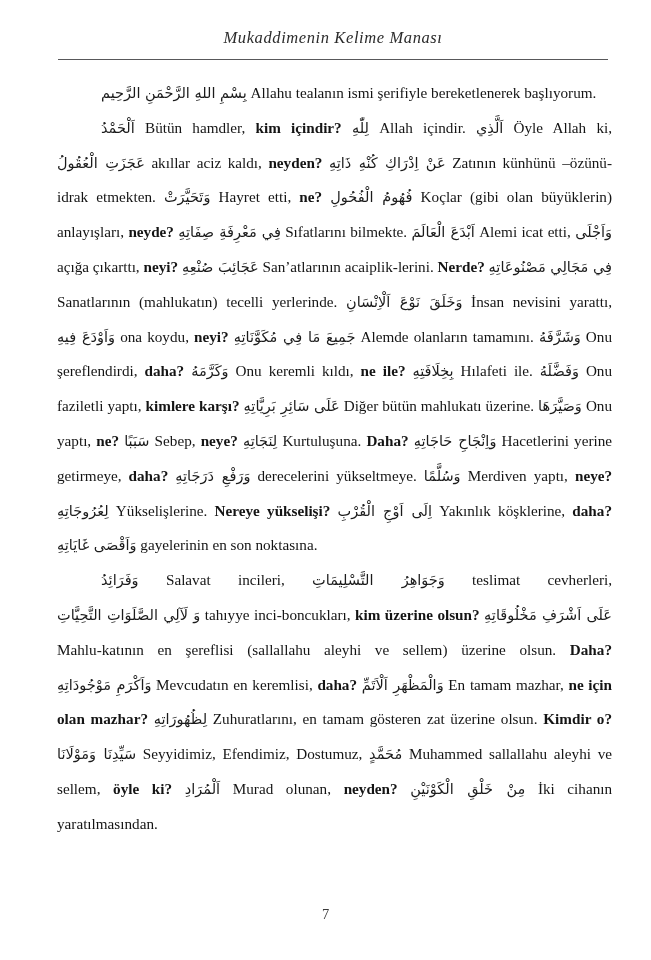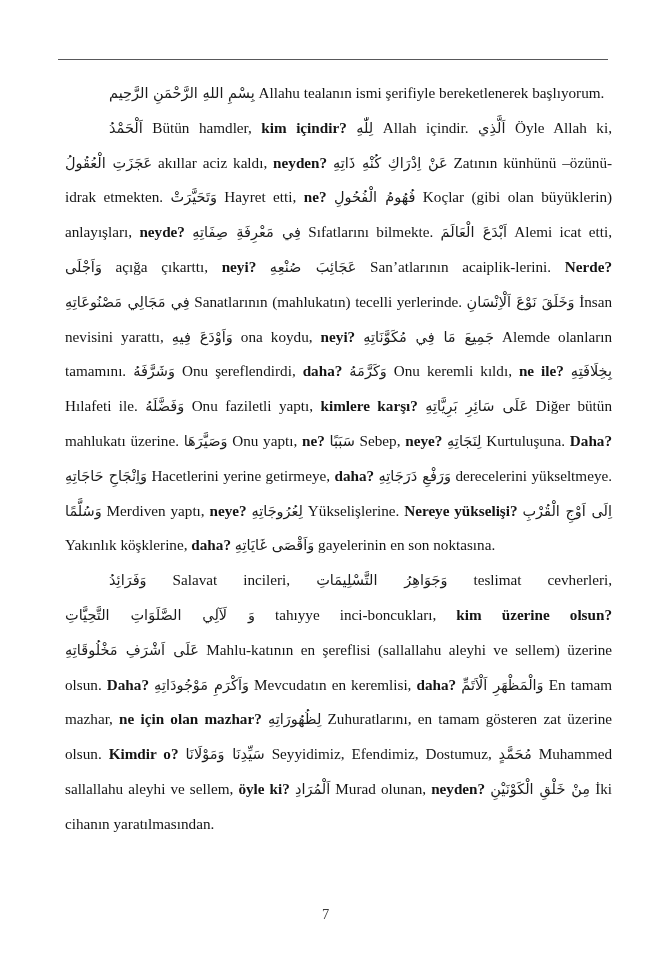--- a/index.html
+++ b/index.html
@@ -52,21 +52,21 @@
     top: 76px;
     left: 50px;
     width: 562px;
     font-size: 15.2px;
     line-height: 34.8px;
     text-align: justify;
     text-justify: inter-word;
     color: #141414;
   }
   .para {
-    margin: 0 0 0 15px;
+    margin: 0 0 0 7px;
     text-align: justify;
     text-align-last: left;
     hyphens: none;
   }
   .para.indent {
     text-indent: 44px;
   }
 
   
   .ar {
@@ -93,20 +93,21 @@
     text-align: center;
     font-size: 14.5px;
     color: #3a3a3a;
   }
 </style>
 </head>
 <body>
 
 <div class="page">
 
+  <div class="running-head">Mukaddimenin Kelime Manası</div>
 
   <div class="head-rule"></div>
 
   <div class="textblock" id="textblock">
       <p class="para indent"><span class="ar">بِسْمِ اللهِ الرَّحْمَنِ الرَّحِيم</span> <span class="tr">Allahu tealanın ismi şerifiyle bereketlenerek başlıyorum.</span></p>
       <p class="para indent"><span class="ar">اَلْحَمْدُ</span> <span class="tr">Bütün hamdler,</span> <span class="trb">kim içindir?</span> <span class="ar">لِلّٰهِ</span> <span class="tr">Allah içindir.</span> <span class="ar">اَلَّذِي</span> <span class="tr">Öyle Allah ki,</span> <span class="ar">عَجَزَتِ الْعُقُولُ</span> <span class="tr">akıllar aciz kaldı,</span> <span class="trb">neyden?</span> <span class="ar">عَنْ اِدْرَاكِ كُنْهِ ذَاتِهِ</span> <span class="tr">Zatının künhünü –özünü- idrak etmekten.</span> <span class="ar">وَتَحَيَّرَتْ</span> <span class="tr">Hayret etti,</span> <span class="trb">ne?</span> <span class="ar">فُهُومُ الْفُحُولِ</span> <span class="tr">Koçlar (gibi olan büyüklerin) anlayışları,</span> <span class="trb">neyde?</span> <span class="ar">فِي مَعْرِفَةِ صِفَاتِهِ</span> <span class="tr">Sıfatlarını bilmekte.</span> <span class="ar">اَبْدَعَ الْعَالَمَ</span> <span class="tr">Alemi icat etti,</span> <span class="ar">وَاَجْلَى</span> <span class="tr">açığa çıkarttı,</span> <span class="trb">neyi?</span> <span class="ar">عَجَائِبَ صُنْعِهِ</span> <span class="tr">San’atlarının acaiplik-lerini.</span> <span class="trb">Nerde?</span> <span class="ar">فِي مَجَالِي مَصْنُوعَاتِهِ</span> <span class="tr">Sanatlarının (mahlukatın) tecelli yerlerinde.</span> <span class="ar">وَخَلَقَ نَوْعَ اَلْاِنْسَانِ</span> <span class="tr">İnsan nevisini yarattı,</span> <span class="ar">وَاَوْدَعَ فِيهِ</span> <span class="tr">ona koydu,</span> <span class="trb">neyi?</span> <span class="ar">جَمِيعَ مَا فِي مُكَوَّنَاتِهِ</span> <span class="tr">Alemde olanların tamamını.</span> <span class="ar">وَشَرَّفَهُ</span> <span class="tr">Onu şereflendirdi,</span> <span class="trb">daha?</span> <span class="ar">وَكَرَّمَهُ</span> <span class="tr">Onu keremli kıldı,</span> <span class="trb">ne ile?</span> <span class="ar">بِخِلَافَتِهِ</span> <span class="tr">Hılafeti ile.</span> <span class="ar">وَفَضَّلَهُ</span> <span class="tr">Onu faziletli yaptı,</span> <span class="trb">kimlere karşı?</span> <span class="ar">عَلَى سَائِرِ بَرِيَّاتِهِ</span> <span class="tr">Diğer bütün mahlukatı üzerine.</span> <span class="ar">وَصَيَّرَهَا</span> <span class="tr">Onu yaptı,</span> <span class="trb">ne?</span> <span class="ar">سَبَبًا</span> <span class="tr">Sebep,</span> <span class="trb">neye?</span> <span class="ar">لِنَجَاتِهِ</span> <span class="tr">Kurtuluşuna.</span> <span class="trb">Daha?</span> <span class="ar">وَاِنْجَاحِ حَاجَاتِهِ</span> <span class="tr">Hacetlerini yerine getirmeye,</span> <span class="trb">daha?</span> <span class="ar">وَرَفْعِ دَرَجَاتِهِ</span> <span class="tr">derecelerini yükseltmeye.</span> <span class="ar">وَسُلَّمًا</span> <span class="tr">Merdiven yaptı,</span> <span class="trb">neye?</span> <span class="ar">لِعُرُوجَاتِهِ</span> <span class="tr">Yükselişlerine.</span> <span class="trb">Nereye yükselişi?</span> <span class="ar">اِلَى اَوْجِ الْقُرْبِ</span> <span class="tr">Yakınlık köşklerine,</span> <span class="trb">daha?</span> <span class="ar">وَاَقْصَى غَايَاتِهِ</span> <span class="tr">gayelerinin en son noktasına.</span></p>
       <p class="para indent"><span class="ar">وَفَرَائِدُ</span> <span class="tr">Salavat incileri,</span> <span class="ar">وَجَوَاهِرُ التَّسْلِيمَاتِ</span> <span class="tr">teslimat cevherleri,</span> <span class="ar">وَ لَآلِي الصَّلَوَاتِ التَّحِيَّاتِ</span> <span class="tr">tahıyye inci-boncukları,</span> <span class="trb">kim üzerine olsun?</span> <span class="ar">عَلَى اَشْرَفِ مَخْلُوقَاتِهِ</span> <span class="tr">Mahlu-katının en şereflisi (sallallahu aleyhi ve sellem) üzerine olsun.</span> <span class="trb">Daha?</span> <span class="ar">وَاَكْرَمِ مَوْجُودَاتِهِ</span> <span class="tr">Mevcudatın en keremlisi,</span> <span class="trb">daha?</span> <span class="ar">وَالْمَظْهَرِ اَلْاَتَمِّ</span> <span class="tr">En tamam mazhar,</span> <span class="trb">ne için olan mazhar?</span> <span class="ar">لِظُهُورَاتِهِ</span> <span class="tr">Zuhuratlarını, en tamam gösteren zat üzerine olsun.</span> <span class="trb">Kimdir o?</span> <span class="ar">سَيِّدِنَا وَمَوْلَانَا</span> <span class="tr">Seyyidimiz, Efendimiz, Dostumuz,</span> <span class="ar">مُحَمَّدٍ</span> <span class="tr">Muhammed sallallahu aleyhi ve sellem,</span> <span class="trb">öyle ki?</span> <span class="ar">اَلْمُرَادِ</span> <span class="tr">Murad olunan,</span> <span class="trb">neyden?</span> <span class="ar">مِنْ خَلْقِ الْكَوْنَيْنِ</span> <span class="tr">İki cihanın yaratılmasından.</span></p>
     </div>
 
   <div class="folio">7</div>

